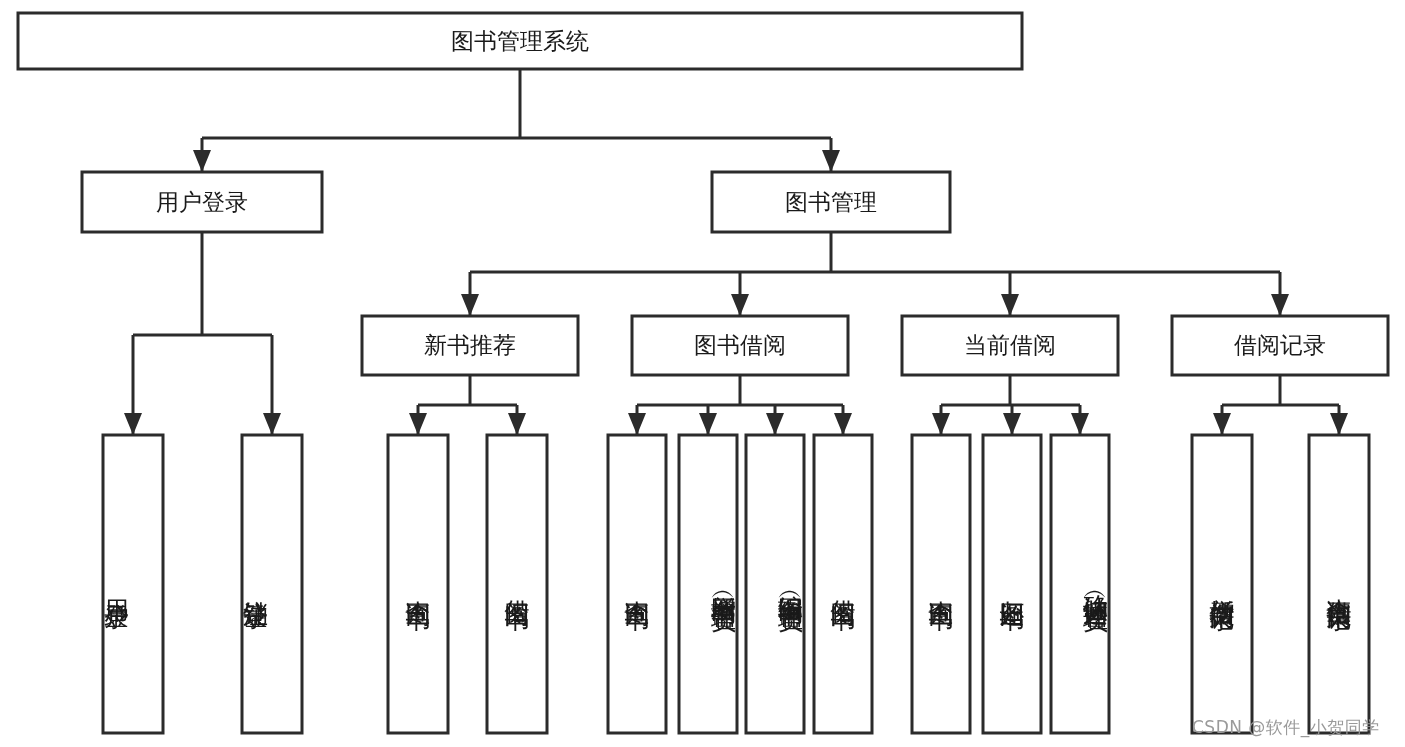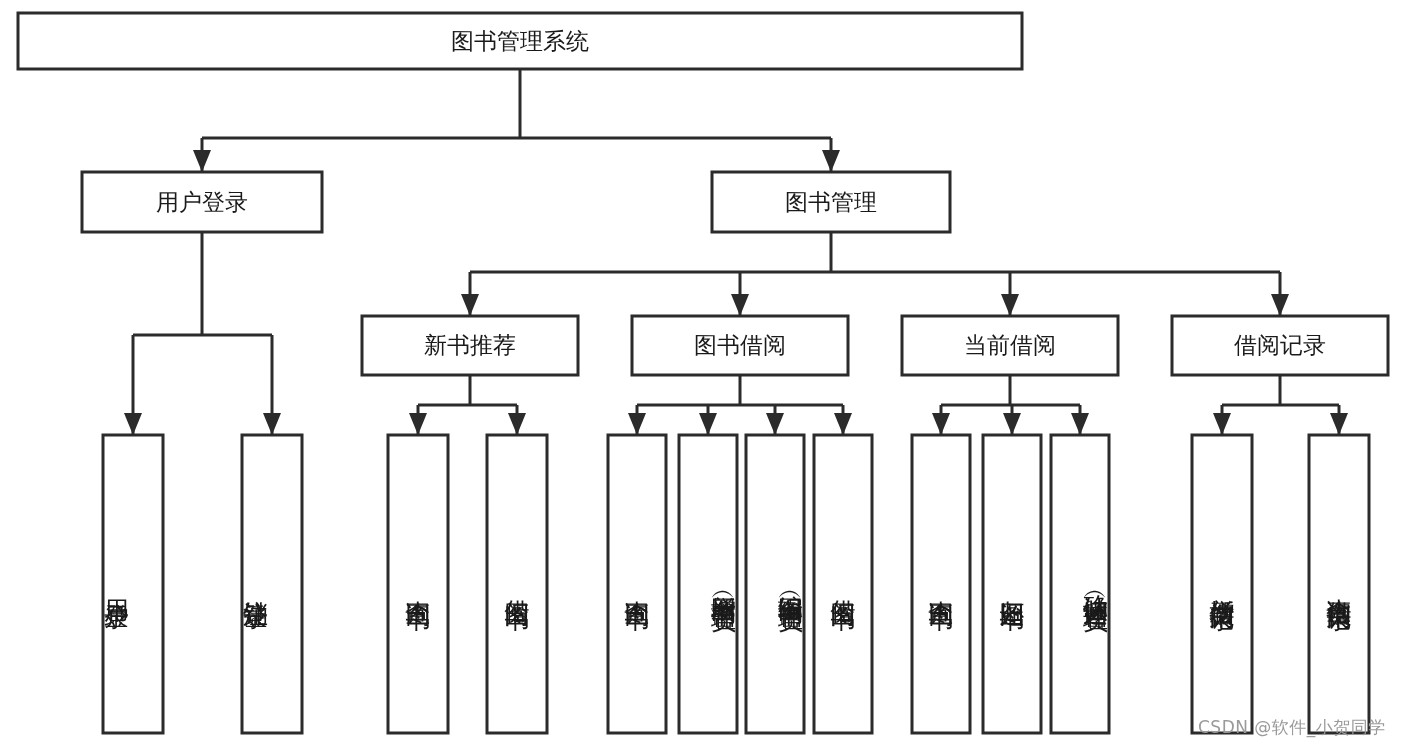--- a/index.html
+++ b/index.html
@@ -63,21 +63,20 @@
   }
   .watermark {
     position: absolute;
     left: 1192px;
     top: 716px;
     font-family: "DejaVu Sans", "Liberation Sans", sans-serif;
     font-size: 17px;
     color: #9a9a9a;
     white-space: nowrap;
     letter-spacing: 0.5px;
-    padding-left: 6px;
   }
 </style>
 </head>
 <body>
 
 <div id="diagram-root">
 
   <svg class="diagram-canvas" viewBox="0 0 1405 747">
     <g id="connector-layer">
         <line x1="520" y1="69" x2="520" y2="138" class="connector"></line>

